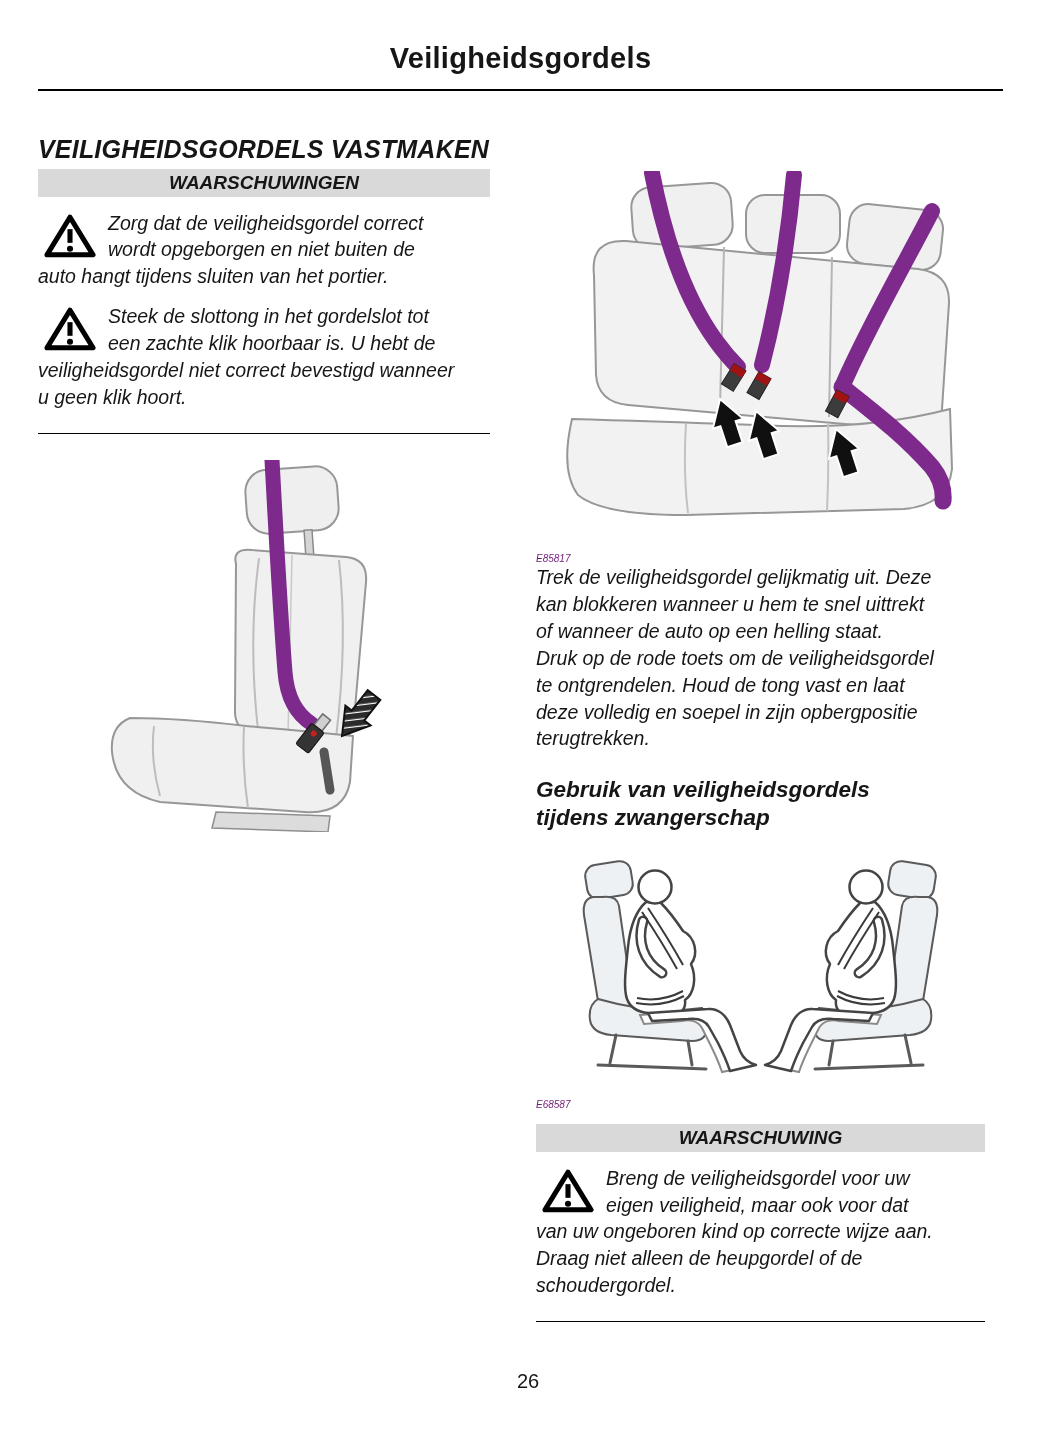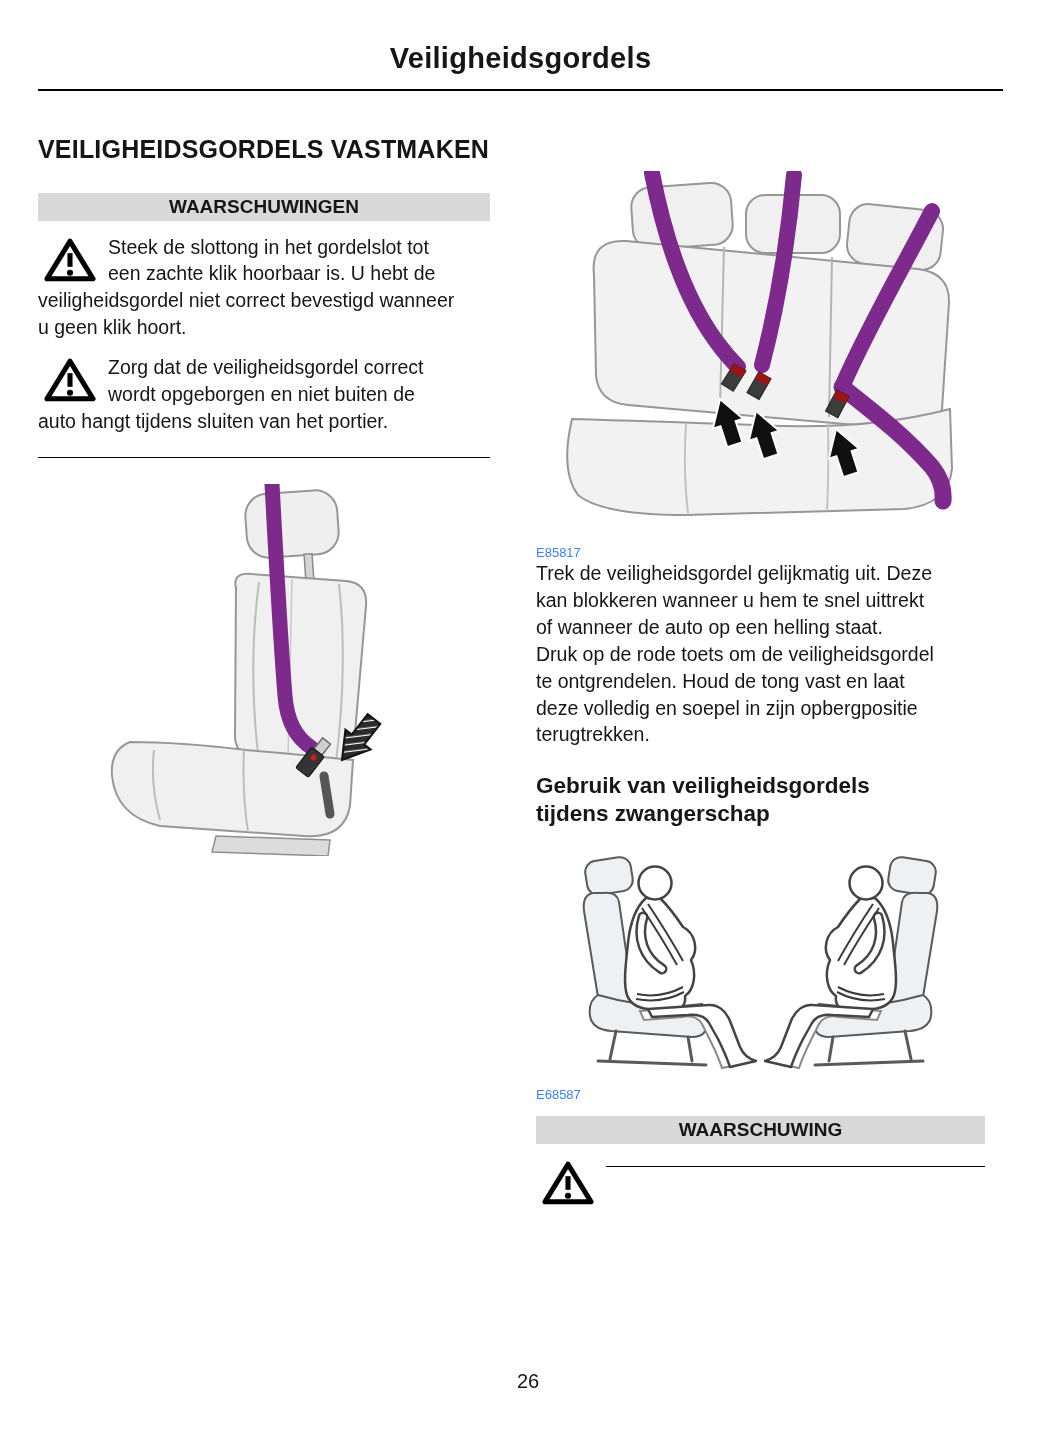--- a/index.html
+++ b/index.html
@@ -4,33 +4,33 @@
 <style>
   html,body{margin:0;padding:0;}
   body{
     width:1056px;height:1449px;background:#ffffff;
     font-family:"Liberation Sans","DejaVu Sans",sans-serif;
     color:#161616;position:relative;overflow:hidden;
   }
   .page{padding:26px 53px 0 38px;}
   .doc-title{text-align:center;font-size:29px;font-weight:700;margin-top:16px;letter-spacing:.3px;}
   .title-rule{border:0;border-top:2px solid #000;margin:14px 0 0 0;}
-  .columns{display:flex;margin-top:40px;align-items:flex-start;}
+  .columns{display:flex;margin-top:40px;align-items:flex-start;font-style:italic;}
   .col-left{width:452px;margin-right:46px;flex:none;}
   .col-right{width:449px;flex:none;padding-top:40px;}
   .section-title{font-size:25px;font-weight:700;line-height:1.5;letter-spacing:.2px;}
-  .banner{background:#d9d9d9;text-align:center;font-weight:700;font-size:19px;padding:3px 0;margin-top:24px;}
+  .banner{background:#d9d9d9;text-align:center;font-weight:700;font-size:19px;padding:3px 0;}
   .warning-para{font-size:19.5px;line-height:1.38;margin-top:13px;}
   .col-left .warning-para{padding-right:34px;}
   .col-right .warning-para{padding-right:50px;}
   .warn-icon{float:left;width:52px;height:46px;margin:3px 12px 2px 6px;}
   .rule{border:0;border-top:1.6px solid #000;margin:22px 0 0 0;}
   .figure{margin-top:26px;}
   .figure.seat{padding-left:58px;}
-  .fig-label{font-size:13px;color:#3b82f6;}
+  .fig-label{font-size:10px;color:#701a75;margin-top:8px;}
   .para{font-size:19.5px;line-height:1.38;padding-right:46px;}
   .subsection-title{font-size:22.5px;font-weight:700;line-height:1.25;margin-top:24px;padding-right:60px;}
   .figure.pregnancy{margin-top:16px;}
   .col-right .banner.single{margin-top:14px;}
   .page-number{position:absolute;left:0;bottom:56px;width:100%;text-align:center;font-size:20px;}
 </style>
 </head>
 <body>
 
 <div class="page">
@@ -45,30 +45,30 @@
       <div class="section-title">VEILIGHEIDSGORDELS VASTMAKEN</div>
 
       <div class="banner">WAARSCHUWINGEN</div>
 
       <div class="warning-para">
         <svg class="warn-icon" viewBox="0 0 60 54">
           <path d="M30 5 L57 49 L3 49 Z" fill="#fff" stroke="#000" stroke-width="6" stroke-linejoin="round"></path>
           <rect x="27" y="19" width="6" height="16" fill="#000"></rect>
           <circle cx="30" cy="42" r="3.6" fill="#000"></circle>
         </svg>
-        <span>Steek de slottong in het gordelslot tot een zachte klik hoorbaar is. U hebt de veiligheidsgordel niet correct bevestigd wanneer u geen klik hoort.</span>
+        <span>Zorg dat de veiligheidsgordel correct wordt opgeborgen en niet buiten de auto hangt tijdens sluiten van het portier.</span>
       </div>
 
       <div class="warning-para">
         <svg class="warn-icon" viewBox="0 0 60 54">
           <path d="M30 5 L57 49 L3 49 Z" fill="#fff" stroke="#000" stroke-width="6" stroke-linejoin="round"></path>
           <rect x="27" y="19" width="6" height="16" fill="#000"></rect>
           <circle cx="30" cy="42" r="3.6" fill="#000"></circle>
         </svg>
-        <span>Zorg dat de veiligheidsgordel correct wordt opgeborgen en niet buiten de auto hangt tijdens sluiten van het portier.</span>
+        <span>Steek de slottong in het gordelslot tot een zachte klik hoorbaar is. U hebt de veiligheidsgordel niet correct bevestigd wanneer u geen klik hoort.</span>
       </div>
 
       <hr class="rule">
 
       <div class="figure seat">
         <svg viewBox="0 0 340 372" width="340" height="372">
           <defs>
             <pattern id="hatch" width="7" height="7" patternUnits="userSpaceOnUse" patternTransform="rotate(45)">
               <rect width="7" height="7" fill="#2b2b2b"></rect>
               <line x1="0" y1="0" x2="0" y2="7" stroke="#fff" stroke-width="2.4"></line>
@@ -178,20 +178,21 @@
       <div class="fig-label">E68587</div>
 
       <div class="banner single">WAARSCHUWING</div>
 
       <div class="warning-para">
         <svg class="warn-icon" viewBox="0 0 60 54">
           <path d="M30 5 L57 49 L3 49 Z" fill="#fff" stroke="#000" stroke-width="6" stroke-linejoin="round"></path>
           <rect x="27" y="19" width="6" height="16" fill="#000"></rect>
           <circle cx="30" cy="42" r="3.6" fill="#000"></circle>
         </svg>
+        <span>Breng de veiligheidsgordel voor uw eigen veiligheid, maar ook voor dat van uw ongeboren kind op correcte wijze aan. Draag niet alleen de heupgordel of de schoudergordel.</span>
       </div>
 
       <hr class="rule">
 
     </div>
   </div>
 
 </div>
 
 <div class="page-number">26</div>

